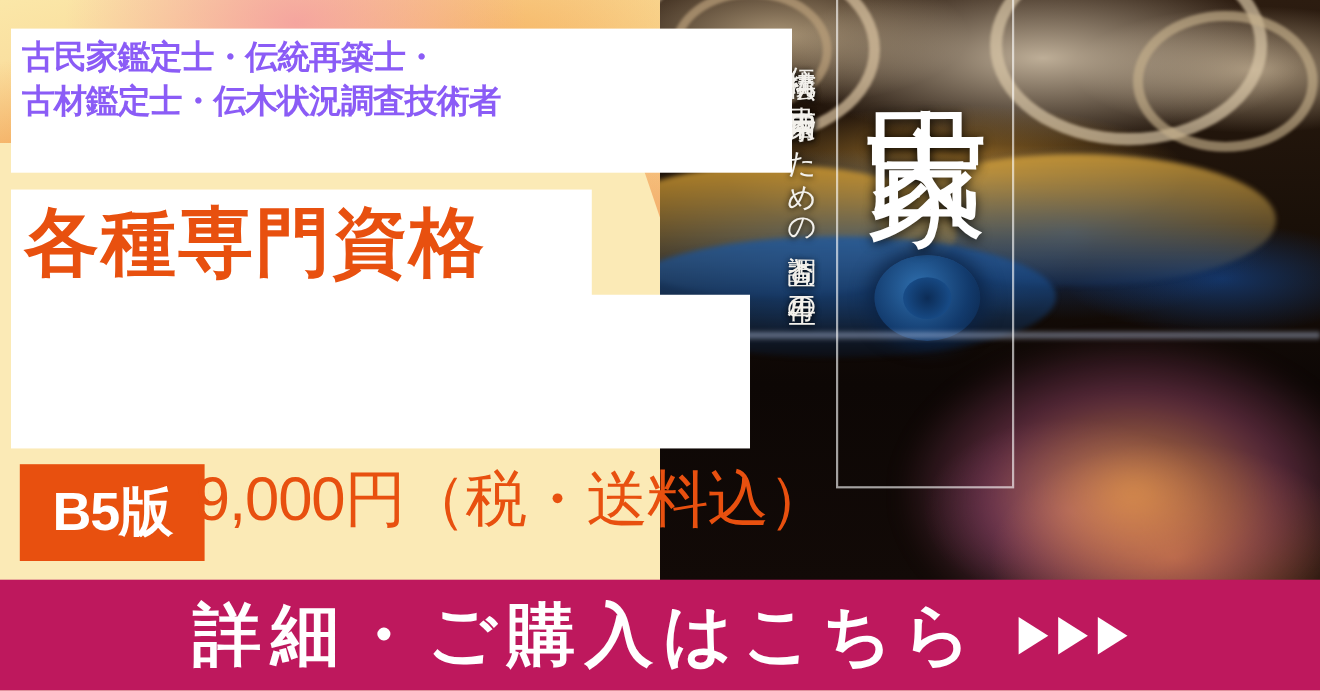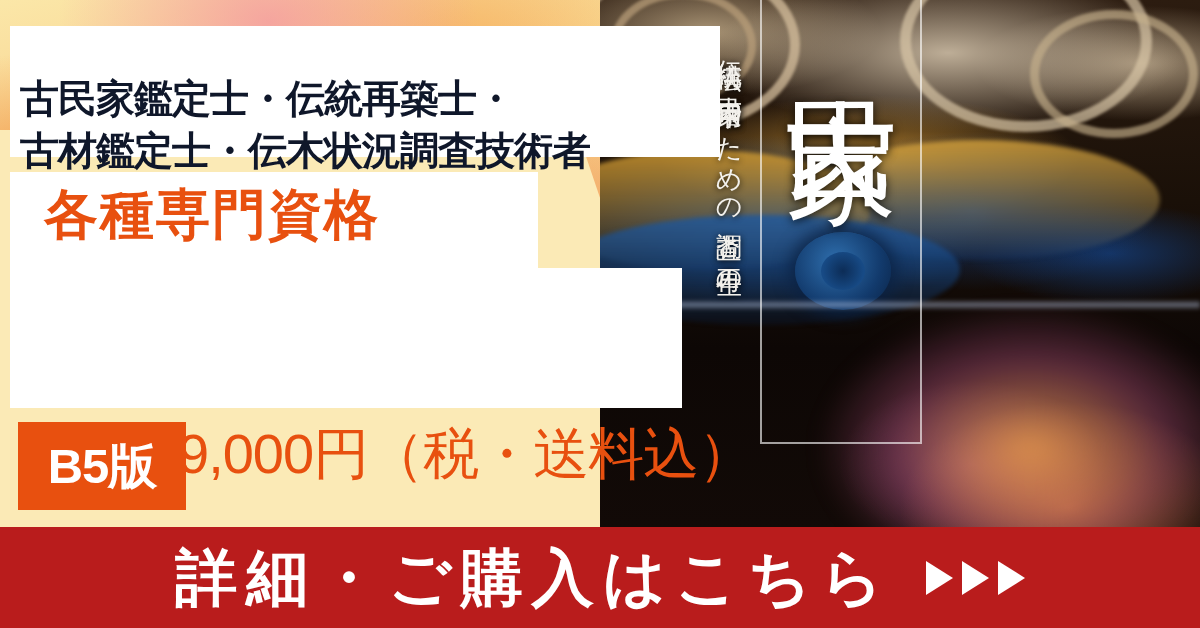--- a/index.html
+++ b/index.html
@@ -94,46 +94,46 @@
     position:absolute;left:10px;top:26px;width:710px;height:131px;background:#fff;
   }
   .box-main{
     position:absolute;left:10px;top:172px;width:672px;height:236px;background:#fff;
     clip-path:polygon(0 0, 528px 0, 528px 96px, 672px 96px, 672px 236px, 0 236px);
   }
 
   
   .subtitle{
     position:absolute;left:20px;top:33px;width:700px;
-    color:#0f172a;font-size:39px;line-height:1.33;font-weight:700;
-    letter-spacing:-1px;white-space:pre-line;margin-top:40px;
+    color:#8b5cf6;font-size:30px;line-height:1.33;font-weight:700;
+    letter-spacing:-1px;white-space:pre-line;
   }
   .title-1{
     position:absolute;left:22px;top:187px;
-    color:#e8500f;font-size:54px;line-height:1;font-weight:700;letter-spacing:2px;margin-left:22px;
+    color:#e8500f;font-size:68px;line-height:1;font-weight:700;letter-spacing:2px;
   }
   .title-2{
     position:absolute;left:172px;top:289px;
     color:#e8500f;font-size:76px;line-height:1;font-weight:700;letter-spacing:2px;
   }
 
   
   .badge{
     position:absolute;left:18px;top:422px;width:168px;height:88px;background:#e8500f;
     color:#fff;font-size:49px;font-weight:700;line-height:88px;text-align:center;
     letter-spacing:-1px;
   }
   .price{
     position:absolute;left:178px;top:412px;
     color:#e8500f;font-size:56px;line-height:84px;font-weight:400;letter-spacing:-1px;
   }
 
   
   .cta{
-    position:absolute;left:0;top:527px;width:1200px;height:101px;background:#b91c1c;
+    position:absolute;left:0;top:527px;width:1200px;height:101px;background:#be185d;
     display:flex;align-items:center;justify-content:center;gap:33px;
   }
   .cta-text{
     color:#fff;font-size:62px;font-weight:700;letter-spacing:9px;line-height:1;
     white-space:nowrap;
   }
   .arrows{display:flex;gap:9px;align-items:center;}
   .arrows i{
     display:block;width:0;height:0;
     border-left:27px solid #fff;

